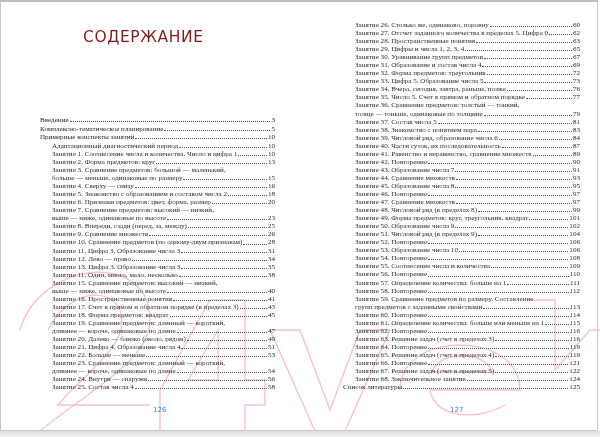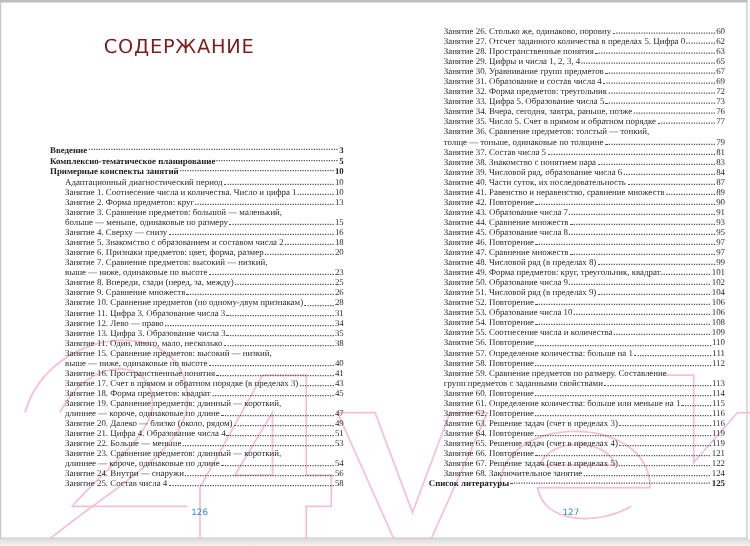--- a/index.html
+++ b/index.html
@@ -27,21 +27,21 @@
     color:#7f1d1d; letter-spacing:0.6px;
   }
   .toc-list { position:absolute; margin:0; padding:0; list-style:none; }
   .page-left .toc-list { left:40px; top:116px; width:235px; }
   .page-right .toc-list { left:43px; top:21px; width:237px; }
   .toc-entry {
     font-size:7.1px; line-height:8.05px; height:8.05px;
     display:flex; align-items:flex-end; white-space:nowrap; overflow:hidden;
   }
   .toc-entry.sub { padding-left:12px; }
-  .toc-entry.bold { font-weight:bold; color:#1e1e1e;align-items:center; }
+  .toc-entry.bold { font-weight:normal; color:#1e1e1e; }
   .toc-entry.bold-top { margin-bottom:0.6px; }
   .toc-entry .label { flex:0 0 auto; }
   .toc-entry .dots {
     flex:1 1 auto; overflow:hidden; margin:0 1px;
     border-bottom:1px dotted #555; height:1px; margin-bottom:2px;
   }
   .toc-entry .pnum { flex:0 0 auto; text-align:right; }
   .toc-entry.line-only .label { flex:1 1 auto; }
   .page-number {
     position:absolute; top:406px; font-family:"DejaVu Sans", sans-serif;

